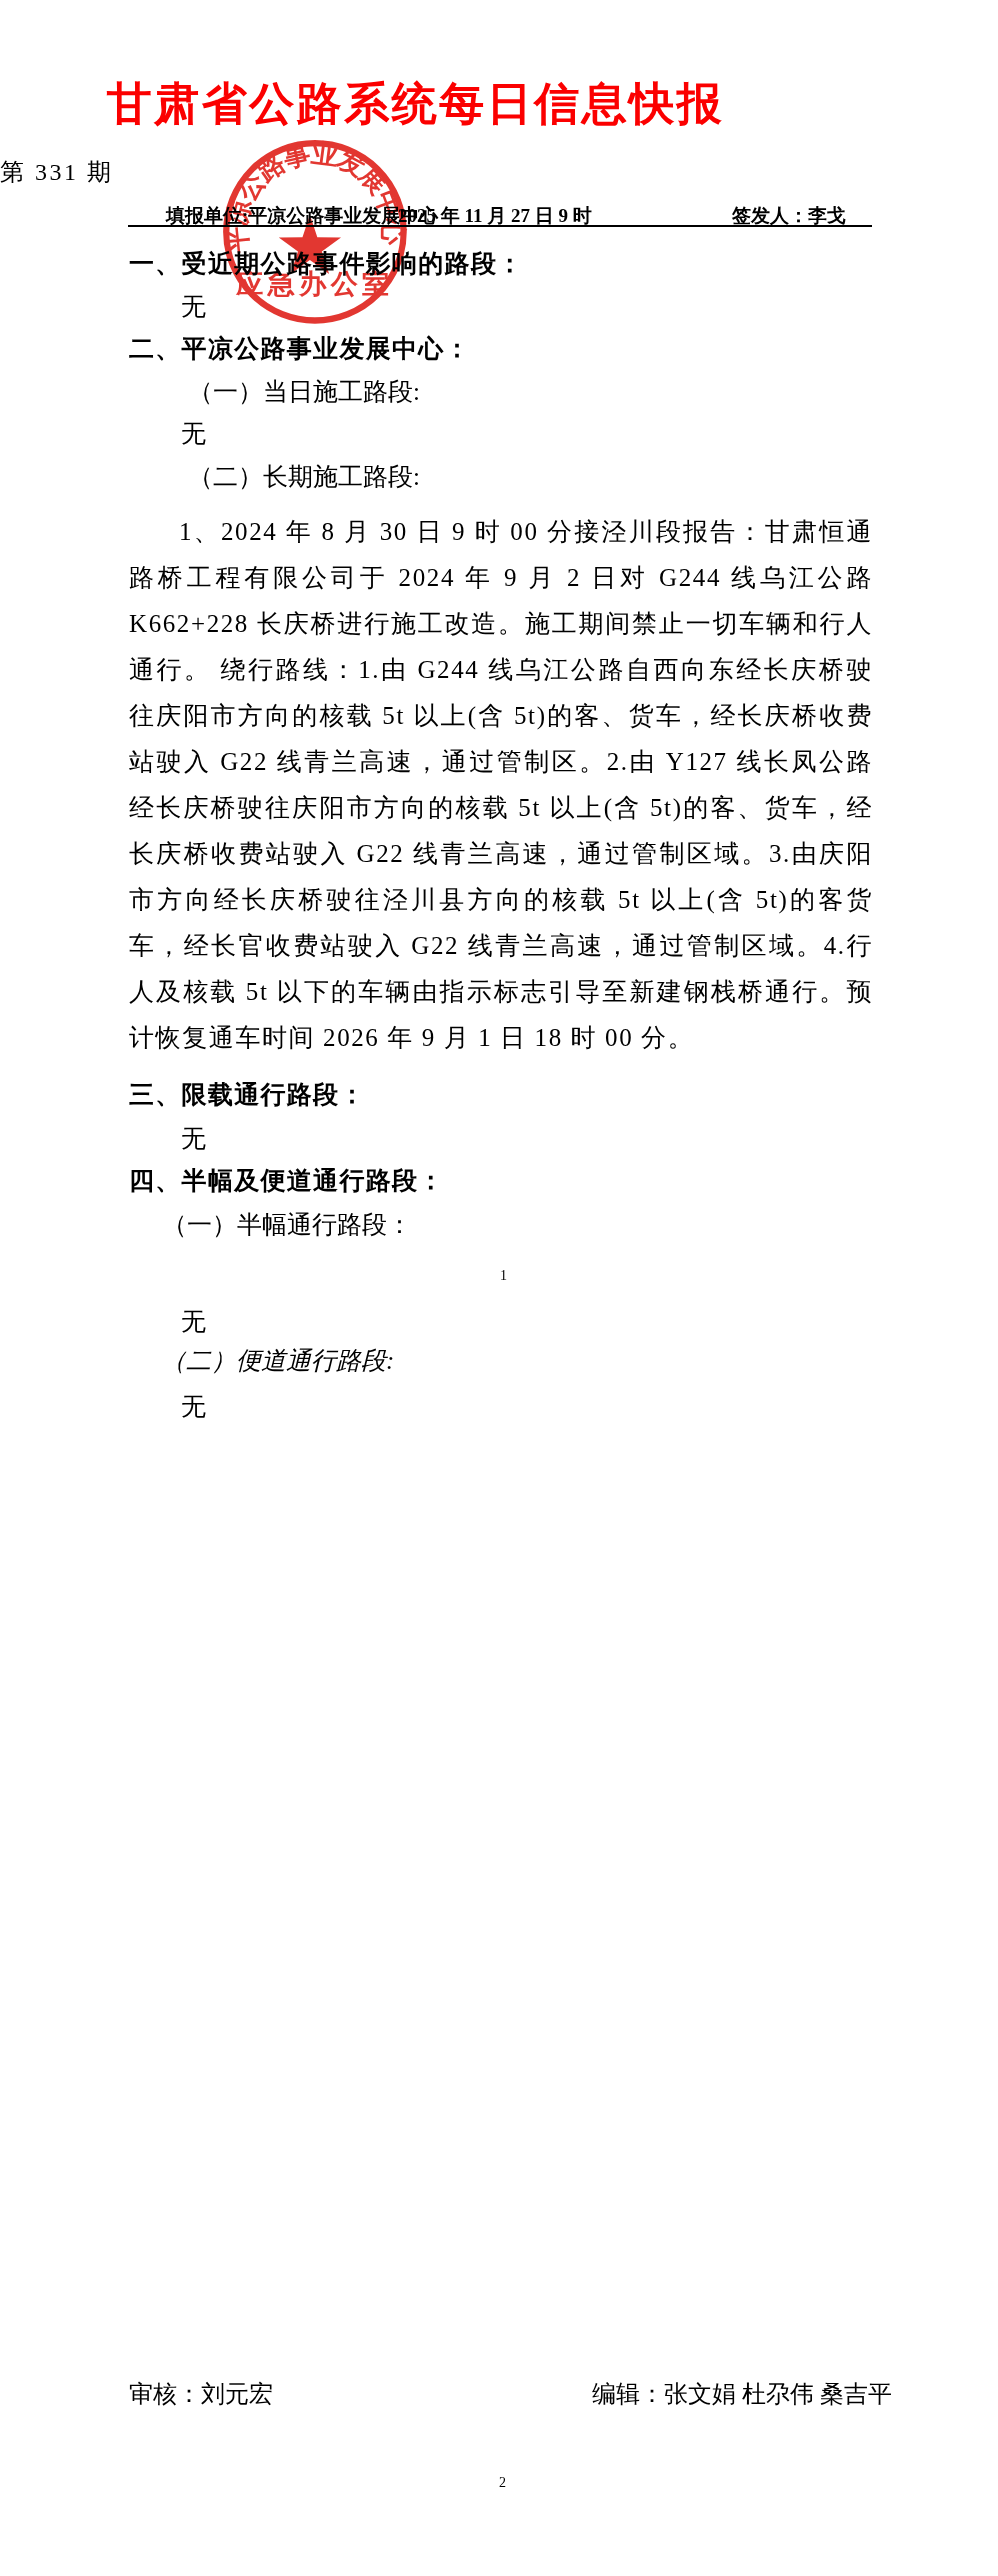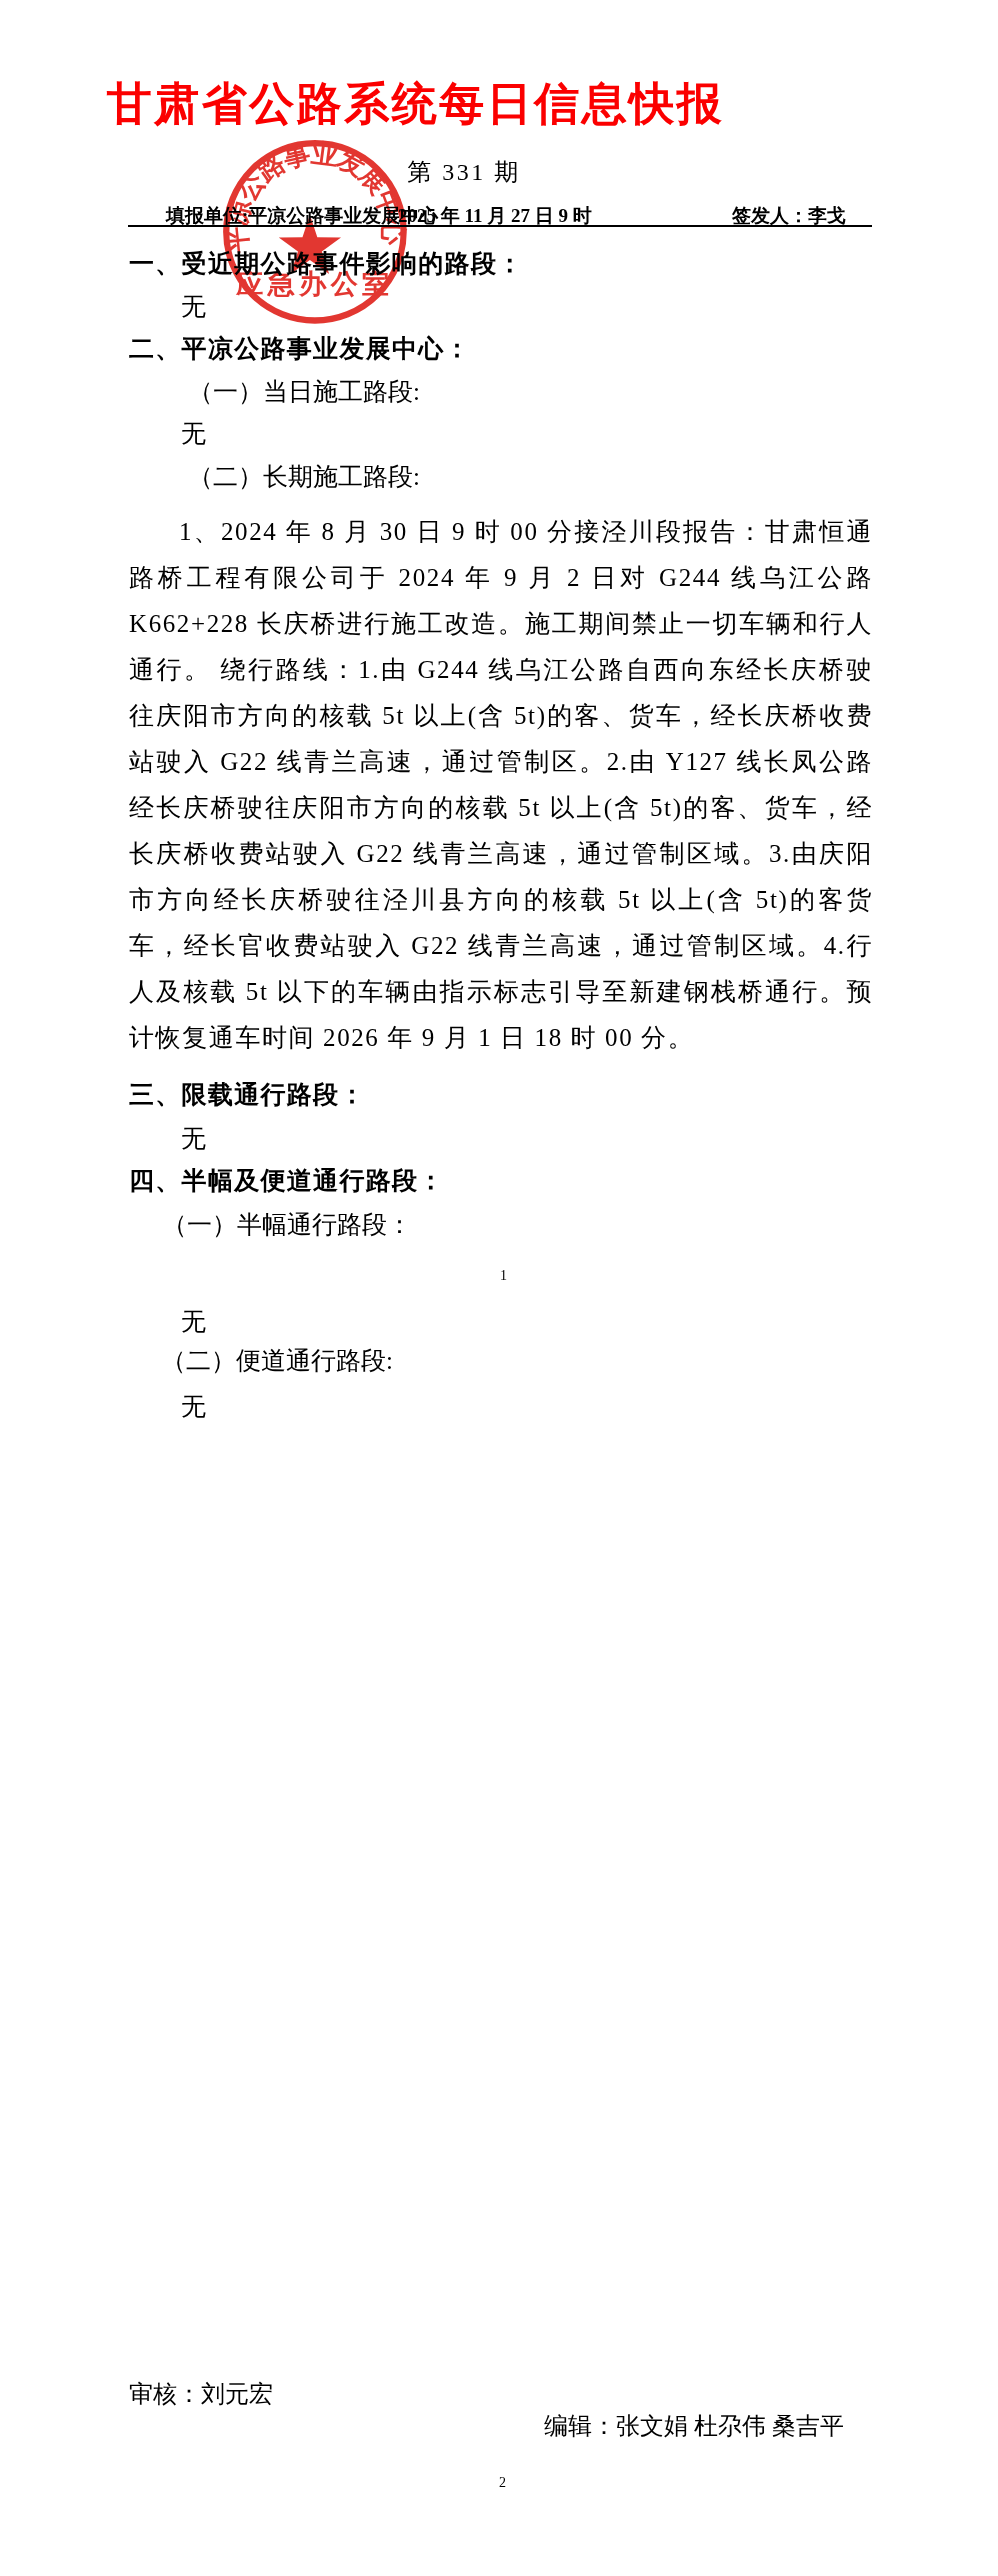--- a/index.html
+++ b/index.html
@@ -5,21 +5,21 @@
   html,body{margin:0;padding:0;background:#ffffff;}
   .page{
     position:relative;width:999px;height:2576px;background:#fff;
     font-family:"Liberation Serif","DejaVu Serif",serif;color:#000;overflow:hidden;
   }
   .abs{position:absolute;white-space:nowrap;}
   .doc-title{
     left:0;top:74px;width:831px;text-align:center;
     font-size:45px;font-weight:bold;letter-spacing:2.5px;
   }
-  .issue-no{left:0;top:156px;width:928px;text-align:center;font-size:24px;letter-spacing:2.5px;}
+  .issue-no{left:0;top:156px;width:928px;font-size:24px;letter-spacing:2.5px;}
   .meta{font-size:19px;font-weight:bold;top:203px;}
   .meta-rule{position:absolute;left:128px;top:225px;width:744px;height:1.9px;background:#000;}
   .line{font-size:25px;line-height:1.15;}
   .bold{font-weight:bold;letter-spacing:1.3px;}
   .para{
     white-space:normal;width:744px;font-size:25px;line-height:46px;
     text-align:justify;text-indent:2em;letter-spacing:1.6px;
   }
   .footer-line{font-size:24px;}
   .page-num{font-size:14px;font-family:"Liberation Serif","DejaVu Serif",serif;}
@@ -45,28 +45,28 @@
       <div class="abs line bold" style="left: 129px; top: 335px;">二、平凉公路事业发展中心：</div>
       <div class="abs line" style="left: 188px; top: 378px;">（一）当日施工路段:</div>
       <div class="abs line" style="left: 181px; top: 420px;">无</div>
       <div class="abs line" style="left: 188px; top: 463px;">（二）长期施工路段:</div>
       <div class="abs para" style="left: 129px; top: 509px;">1、2024 年 8 月 30 日 9 时 00 分接泾川段报告：甘肃恒通路桥工程有限公司于 2024 年 9 月 2 日对 G244 线乌江公路 K662+228 长庆桥进行施工改造。施工期间禁止一切车辆和行人通行。 绕行路线：1.由 G244 线乌江公路自西向东经长庆桥驶往庆阳市方向的核载 5t 以上(含 5t)的客、货车，经长庆桥收费站驶入 G22 线青兰高速，通过管制区。2.由 Y127 线长凤公路经长庆桥驶往庆阳市方向的核载 5t 以上(含 5t)的客、货车，经长庆桥收费站驶入 G22 线青兰高速，通过管制区域。3.由庆阳市方向经长庆桥驶往泾川县方向的核载 5t 以上(含 5t)的客货车，经长官收费站驶入 G22 线青兰高速，通过管制区域。4.行人及核载 5t 以下的车辆由指示标志引导至新建钢栈桥通行。预计恢复通车时间 2026 年 9 月 1 日 18 时 00 分。</div>
       <div class="abs line bold" style="left: 129px; top: 1081px;">三、限载通行路段：</div>
       <div class="abs line" style="left: 181px; top: 1125px;">无</div>
       <div class="abs line bold" style="left: 129px; top: 1167px;">四、半幅及便道通行路段：</div>
       <div class="abs line" style="left: 162px; top: 1211px;">（一）半幅通行路段：</div>
       <div class="abs line" style="left: 181px; top: 1308px;">无</div>
-      <div class="abs line" style="left: 161px; top: 1347px;">（二）便道通行路段:</div>
+      <div class="abs line" style="left: 161px; top: 1347px; font-style: italic;">（二）便道通行路段:</div>
       <div class="abs line" style="left: 181px; top: 1393px;">无</div>
     </div>
 
   <div class="abs page-num" style="left:500px;top:1268px;">1</div>
 
   <div class="abs footer-line" style="left:129px;top:2378px;">审核：刘元宏</div>
-  <div class="abs footer-line" style="left:544px;top:2378px;margin-top:32px;">编辑：张文娟  杜尕伟  桑吉平</div>
+  <div class="abs footer-line" style="left:592px;top:2378px;">编辑：张文娟  杜尕伟  桑吉平</div>
 
   <div class="abs page-num" style="left:499px;top:2475px;">2</div>
 
   <svg class="stamp-svg" width="217" height="211" viewBox="330 200 345 335">
     <g fill="#e0261f">
       <circle cx="500" cy="368" r="141" fill="none" stroke="#e0261f" stroke-width="10"></circle>
       <path id="arcPath" d="M 394.8,400.1 A 110,110 0 1 1 605.2,400.1" fill="none"></path>
       <text font-size="42" font-weight="bold" fill="#e0261f" letter-spacing="1" style="font-family:&quot;Liberation Serif&quot;,&quot;DejaVu Serif&quot;,serif;">
         <textPath href="#arcPath" startOffset="0" textLength="400">平凉公路事业发展中心</textPath>
       </text>

